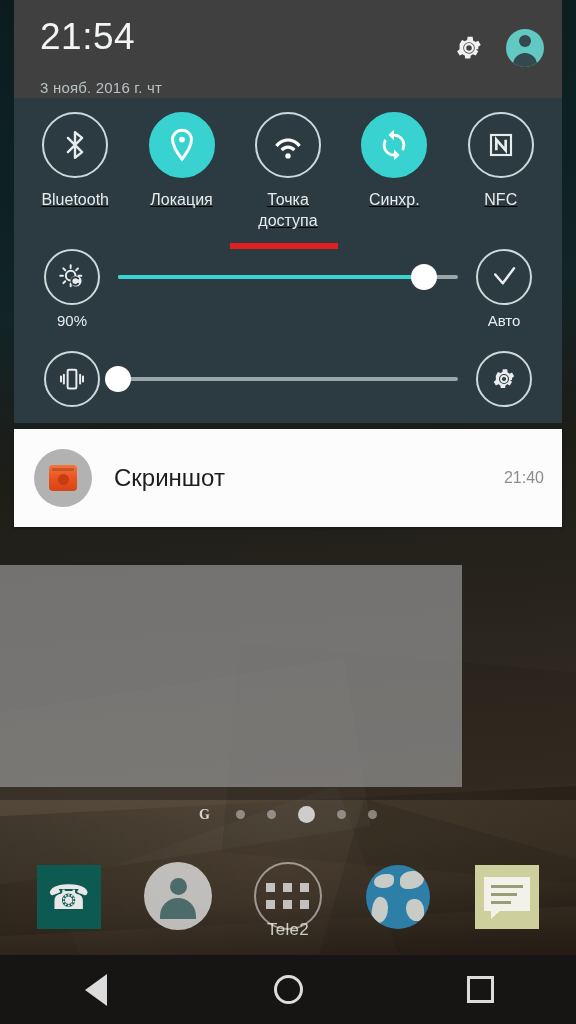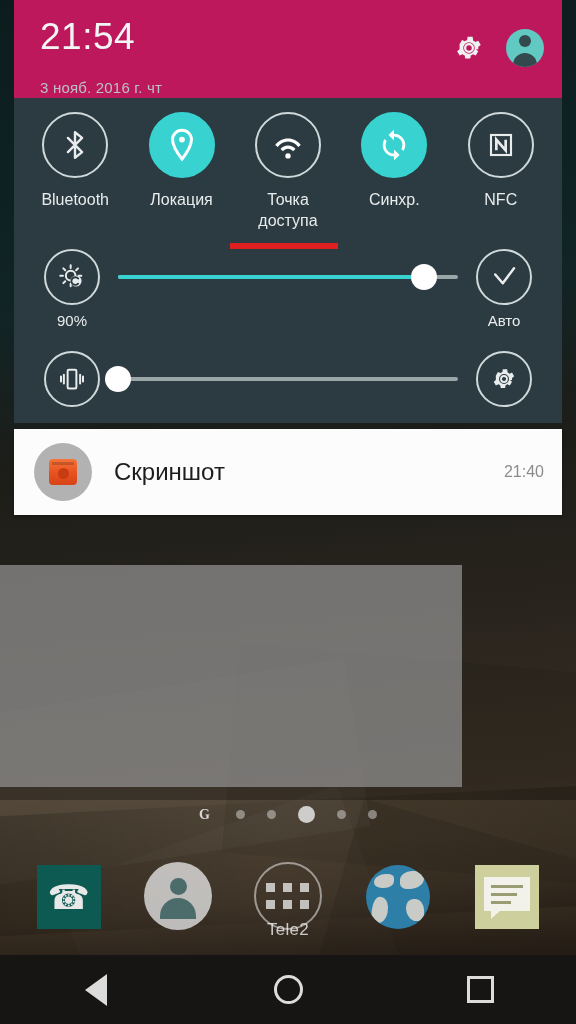--- a/index.html
+++ b/index.html
@@ -127,37 +127,37 @@
   
   .shade-ext {
     position:absolute; left:0; top:565px; width:462px; height:222px;
     background:rgba(150,150,150,0.70); z-index:4;
   }
 
   
   .shade { position:absolute; left:14px; top:0; width:548px; z-index:5; }
 
   .qs-header {
-    background:#be185d; height:98px; padding:17px 18px 0 26px;
+    background:#404040; height:98px; padding:17px 18px 0 26px;
     display:flex; align-items:flex-start; justify-content:space-between;gap:24px;
   }
   .clock { color:#f3f5f5; font-size:37px; line-height:40px; letter-spacing:0.5px; }
   .date { color:#b8c2c4; font-size:15px; margin-top:22px; letter-spacing:0.2px; }
   .hdr-right { display:flex; align-items:center; gap:22px; margin-top:12px; }
   .gear-hdr { width:30px; height:30px; position:relative; }
   .avatar {
     width:38px; height:38px; border-radius:50%; background:#62c8c2;
     display:flex; align-items:flex-end; justify-content:center; overflow:hidden;
   }
   .av-head { width:12px; height:12px; border-radius:50%; background:#34494e; position:absolute; margin-bottom:20px; }
   .av-body { width:24px; height:14px; border-radius:12px 12px 0 0; background:#34494e; }
 
   .qs-body { background:#2b3b41; padding:14px 0 16px; position:relative; }
 
-  .tiles { display:flex; justify-content:space-around; padding:0 8px; }
+  .tiles { display:flex; justify-content:space-around; padding:0 8px;text-decoration:underline; }
   .tile { width:96px; display:flex; flex-direction:column; align-items:center; }
   .tile-circle {
     width:66px; height:66px; border-radius:50%;
     display:flex; align-items:center; justify-content:center;
     border:2px solid #cfd8da;
   }
   .tile-circle.on { background:#38d3d0; border-color:#38d3d0; }
   .tile-label {
     color:#e9eced; font-size:16px; margin-top:11px; text-align:center; line-height:21px;
   }
@@ -180,21 +180,21 @@
   .track-wrap { flex:1; position:relative; height:56px; display:flex; align-items:center; padding:0 14px; }
   .track { position:relative; width:100%; height:4px; background:#9aa5a8; border-radius:2px; }
   .track-fill { position:absolute; left:0; top:0; height:4px; background:#38d3d0; border-radius:2px; }
   .thumb {
     position:absolute; top:50%; width:26px; height:26px; border-radius:50%;
     background:#fff; transform:translate(-50%, -50%);
   }
 
   
   .notif-white {
-    background:#fcfcfc; height:86px; margin-top:6px;
+    background:#fcfcfc; height:98px; margin-top:6px;
     display:flex; align-items:center; padding:0 18px 0 20px;
     box-shadow:0 1px 3px rgba(0,0,0,0.35);
   }
   .n-avatar {
     width:58px; height:58px; border-radius:50%; background:#b2b2b2;
     display:flex; align-items:center; justify-content:center; flex:0 0 auto;
   }
   .cam-icon {
     width:28px; height:26px; border-radius:4px;
     background:linear-gradient(180deg,#f4743a 0%, #e8511f 55%, #d84416 100%);

